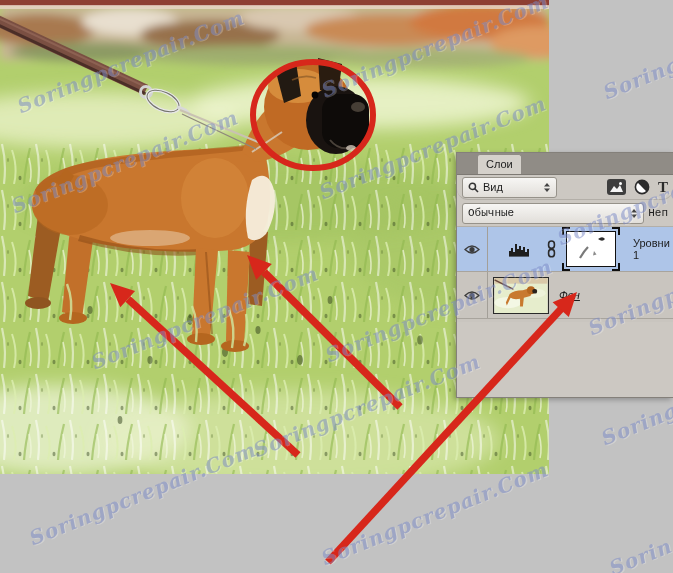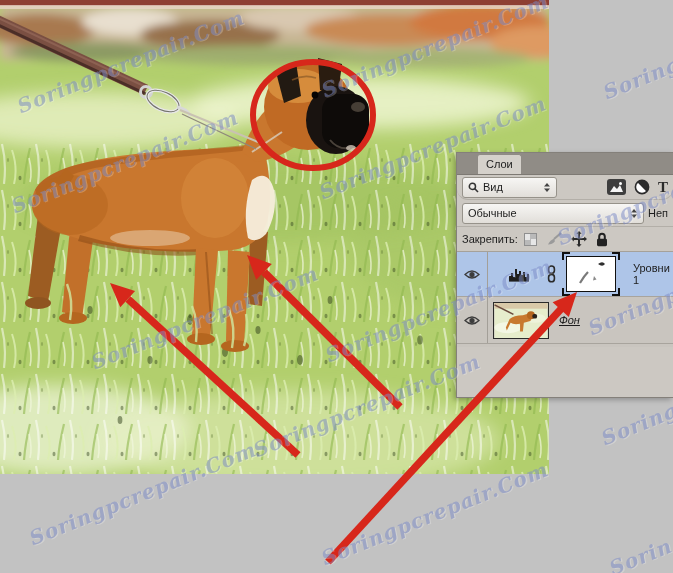--- a/index.html
+++ b/index.html
@@ -29,21 +29,21 @@
   
   .panel{position:absolute;left:456px;top:152px;width:217px;height:246px;z-index:20;
          background:#ccc8c2;border:1px solid #84807a;border-right:none;
          box-shadow:-2px 2px 5px rgba(0,0,0,.25);font-size:11px;color:#1d1d1d;}
   .tabbar{height:22px;background:#908c86;display:flex;align-items:center;padding-left:20px;
           border-bottom:1px solid #7d7973;}
   .tab{height:20px;min-width:40px;padding:0 8px;background:#d5d1cb;border:1px solid #8f8b85;border-bottom:none;
        border-radius:3px 3px 0 0;display:flex;align-items:center;justify-content:center;}
   .row{display:flex;align-items:center;padding:0 5px;border-bottom:1px solid #b3afa8;}
   .filter-row{height:25px;border-radius:11px;}
-  .blend-row{height:27px;}
+  .blend-row{height:27px;font-family:Liberation Mono, monospace;}
   .lock-row{height:25px;border-bottom:1px solid #a5a19a;}
   .dd{height:21px;background:linear-gradient(#f7f6f4,#e1ded9);border:1px solid #96928a;border-radius:3px;
       display:flex;align-items:center;padding:0 5px;gap:4px;}
   .dd-filter{width:95px;}
   .dd-blend{width:189px;}
   .dd .grow{flex:1;}
   .filter-icons{margin-left:auto;display:flex;align-items:center;gap:8px;}
   .icon-pixel{width:19px;height:16px;background:#3e3e3e;border-radius:3px;display:flex;align-items:center;justify-content:center;}
   .type-T{font:bold 15px "Liberation Serif","DejaVu Serif",serif;color:#2b2b2b;line-height:1;}
   .opacity-lbl{margin-left:4px;}
@@ -242,37 +242,20 @@
         <span>Обычные</span>
         <span class="grow"></span>
         <svg width="8" height="11" viewBox="0 0 8 11">
           <path d="M4,1 L7,4.4 H1 Z" fill="#444"></path>
             <path d="M4,10 L1,6.6 H7 Z" fill="#444"></path>
         </svg>
       </div>
       <span class="opacity-lbl">Неп</span>
     </div>
 
-    <div class="row lock-row">
-      <span>Закрепить:</span>
-      <span class="lock-icons">
-        <span class="icon-checker"></span>
-        <svg width="16" height="14" viewBox="0 0 16 14">
-          <path d="M15,1 L8,7" stroke="#9a9a9a" stroke-width="2.2" fill="none"></path>
-          <path d="M8.5,6.5 Q4,8 2,12.5 Q6.5,12.5 8.8,9.5 Z" fill="#9a9a9a"></path>
-        </svg>
-        <svg width="16" height="16" viewBox="0 0 16 16">
-          <path d="M8,0 L10.6,2.8 H9 V6.9 H13.2 V5.4 L16,8 L13.2,10.6 V9.1 H9 V13.2 H10.6 L8,16 L5.4,13.2 H7 V9.1 H2.8 V10.6 L0,8 L2.8,5.4 V6.9 H7 V2.8 H5.4 Z" fill="#2b2b2b"></path>
-        </svg>
-        <svg width="12" height="15" viewBox="0 0 12 15">
-          <path d="M3.2,7 V4.6 a2.8,2.8 0 0 1 5.6,0 V7" fill="none" stroke="#222" stroke-width="2"></path>
-          <rect x="1" y="6.8" width="10" height="7.4" rx="1.4" fill="#222"></rect>
-        </svg>
-      </span>
-    </div>
 
     <div class="layer-row r1 sel">
       <span class="eye-cell">
         <svg width="16" height="11" viewBox="0 0 16 11">
           <path d="M1,5.5 Q8,-1.5 15,5.5 Q8,12.5 1,5.5 Z" fill="none" stroke="#3c3c3c" stroke-width="1.3"></path>
           <circle cx="8" cy="5.5" r="2.6" fill="#3c3c3c"></circle>
         </svg>
       </span>
       <svg width="23" height="16" viewBox="0 0 23 16" style="margin-left:20px;flex:none">
         <path d="M1,15 V10 H3 V7 H5 V11 H7 V3 H9 V8 H11 V5 H13 V9 H15 V6 H17 V11 H19 V8 H21 V15 Z" fill="#1e1e1e"></path>

